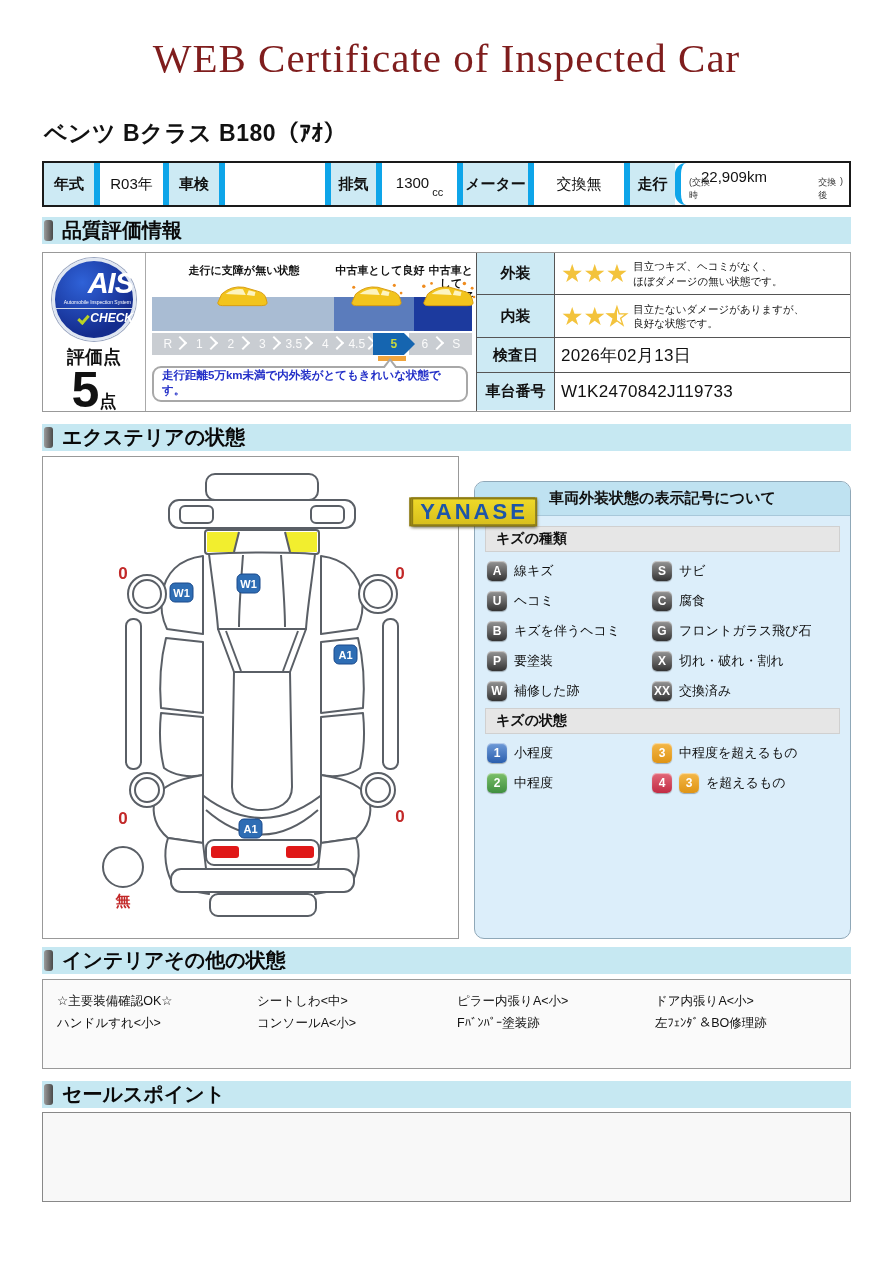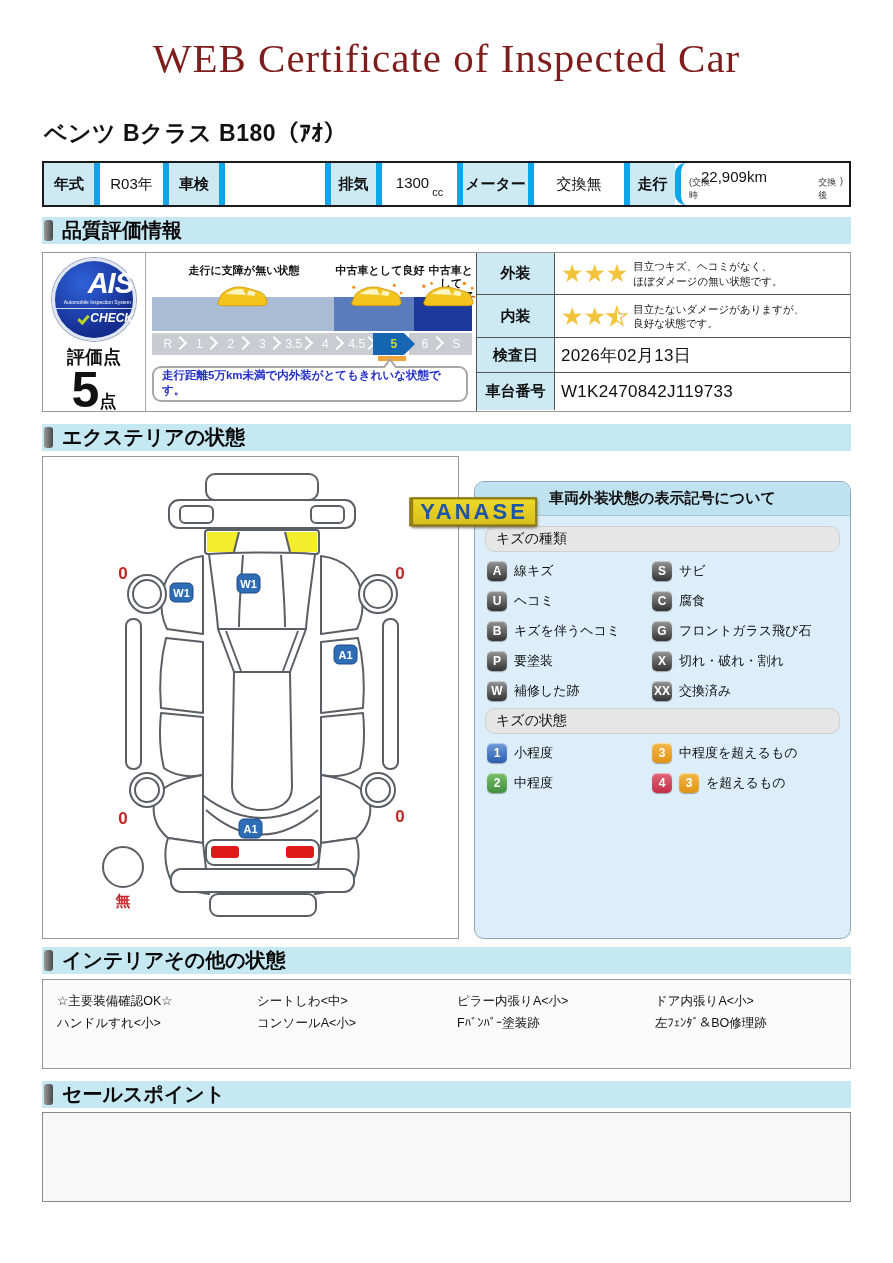--- a/index.html
+++ b/index.html
@@ -87,21 +87,21 @@
   .diagram-box{width:417px;border:1px solid #999;box-sizing:border-box;background:#fff;}
   .ext-right{width:379px;display:flex;flex-direction:row;}
   .photos{display:flex;gap:2px;height:140px;}
   .photo{flex:1;background:linear-gradient(135deg,#d2c6ab,#b4a684 55%,#a293742);position:relative;background-color:#b4a684;}
   .photo{background:linear-gradient(135deg,#d4c8ad 0%,#bcae8e 45%,#a99a7a 100%);}
   .sign{position:absolute;left:50%;top:40%;transform:translate(-50%,-50%);background:linear-gradient(180deg,#eed928,#d8bf1d);border:2px solid #8f7d12;color:#1d55a8;font-weight:bold;font-size:22px;letter-spacing:3px;padding:0 7px;line-height:1.15;box-shadow:1px 2px 3px rgba(60,50,20,.45);}
 
   .legend{margin-top:25px;flex:1;border:1px solid #8fa8b8;border-radius:10px;background:#dceefa;overflow:hidden;display:flex;flex-direction:column;box-sizing:border-box;}
   .legend-title{background:#bfe2f1;text-align:center;font-weight:bold;font-size:15px;padding:7px 0;border-bottom:1px solid #a8c8da;}
   .legend-body{padding:7px 10px 8px;}
-  .sub-hdr{background:#e6e6e6;border:1px solid #d0d0d0;border-radius:10px;font-weight:normal;font-size:14px;padding:3px 10px;margin:3px 0 9px;}
+  .sub-hdr{background:#e6e6e6;border:1px solid #d0d0d0;border-radius:0;font-weight:bold;font-size:14px;padding:3px 10px;margin:3px 0 9px;}
   .kv-grid{display:grid;grid-template-columns:47% 53%;row-gap:10px;padding:0 2px 4px;}
   .kv{display:flex;align-items:center;gap:7px;font-size:13px;}
   .badge{min-width:20px;height:20px;border-radius:5px;background:linear-gradient(180deg,#969696,#333);color:#fff;font-weight:bold;font-size:12px;display:flex;align-items:center;justify-content:center;box-shadow:inset 0 1px 1px rgba(255,255,255,.55),0 1px 1px rgba(0,0,0,.3);box-sizing:border-box;padding:0 2px;}
   .b-blue{background:linear-gradient(180deg,#6f9bd8,#2b5fae);}
   .b-green{background:linear-gradient(180deg,#7cc06a,#3f8f3f);}
   .b-orange{background:linear-gradient(180deg,#f4b84a,#df9414);}
   .b-red{background:linear-gradient(180deg,#e2697a,#c22c44);}
 
   
   .int-box{margin-top:5px;border:1px solid #999;background:#fafafa;height:90px;box-sizing:border-box;padding:11px 14px;display:grid;grid-template-columns:200px 200px 198px 1fr;align-content:start;font-size:12.5px;}

